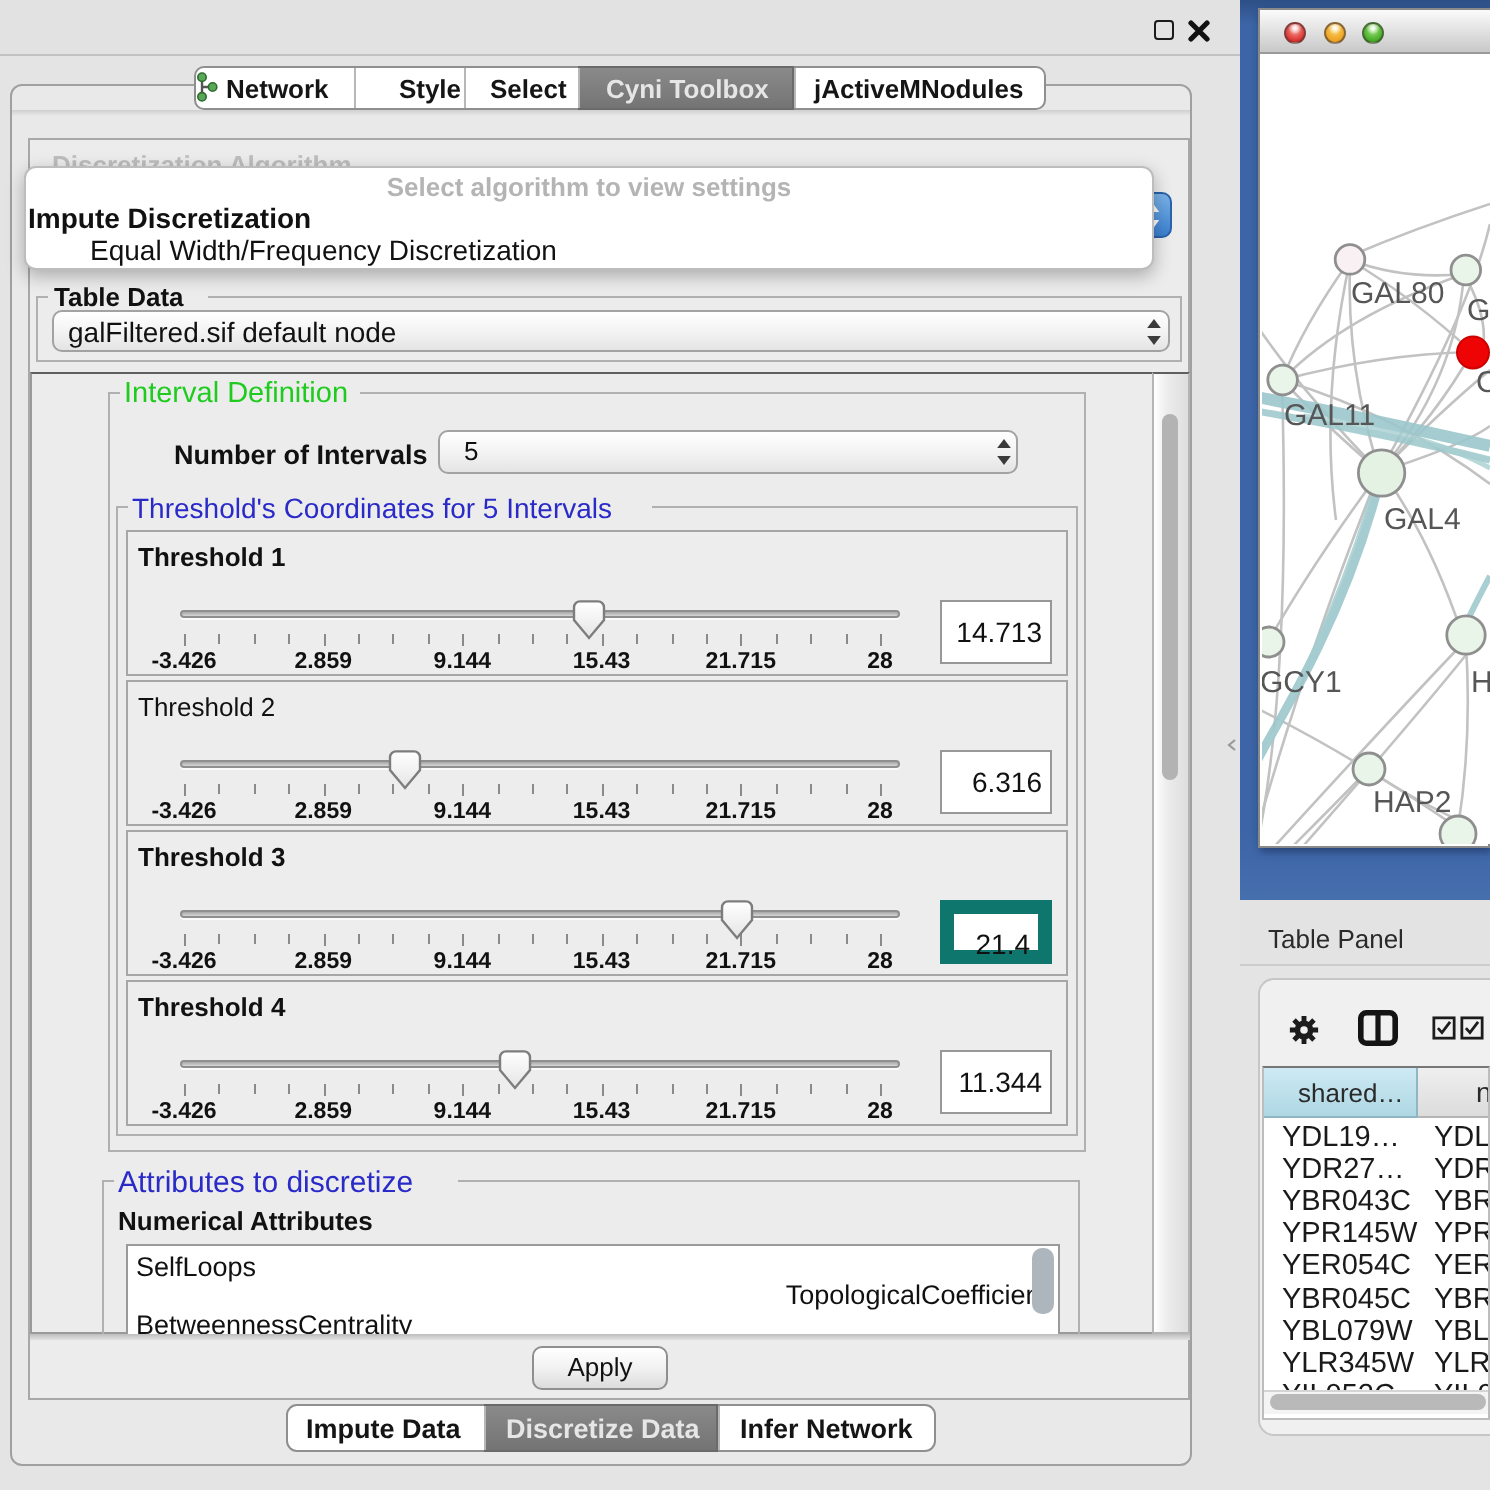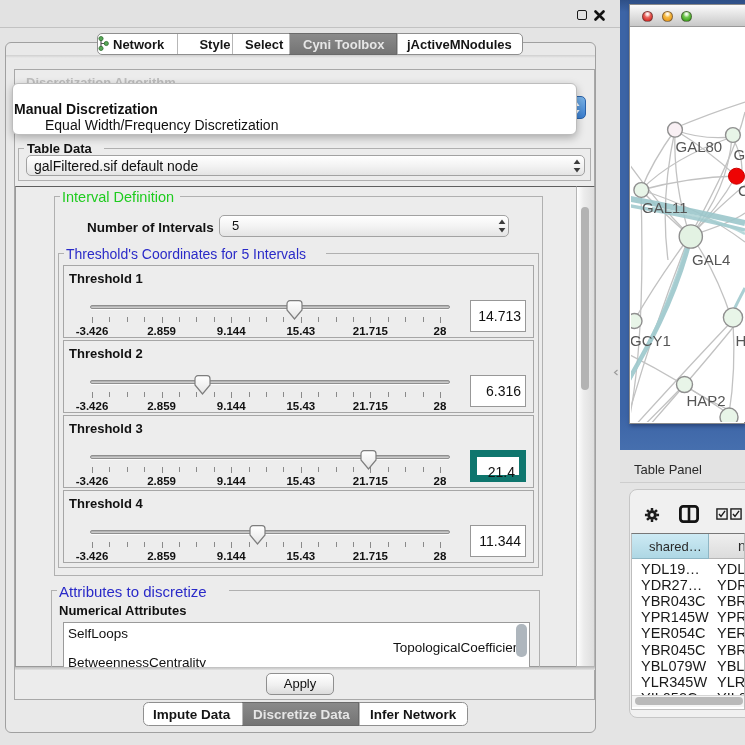--- a/index.html
+++ b/index.html
@@ -91,21 +91,21 @@
         <linearGradient id="th265" x1="0" y1="0" x2="0" y2="1">
           <stop offset="0" stop-color="#ffffff"></stop>
           <stop offset="0.5" stop-color="#f2f2f2"></stop>
           <stop offset="1" stop-color="#e4e4e4"></stop>
         </linearGradient>
       </defs>
       <path d="M 4 0.7 h 9 a 3 3 0 0 1 3 3 v 6.3 L 8.5 19 L 1 10 V 3.7 a 3 3 0 0 1 3 -3 z" fill="url(#th265)" stroke="#7d7d7d" stroke-width="1.2"></path>
     </svg>
     <div style="position:absolute;left:470px;top:300px;width:56px;height:32px;border:1px solid #989898;background:#fff;font-size:14px;color:#111;text-align:right;padding-right:4px;line-height:31px;">14.713</div>
 <div style="position:absolute;left:63px;top:340px;width:471px;height:73px;border:1px solid #a6a6a6;background:#ededed;"></div>
-    <div style="position:absolute;left:69px;top:346px;width:200px;height:16px;font-weight:bold;font-size:13px;color:#111;">Threshold 2</div>
+    <div style="position:absolute;left:69px;top:346px;width:200px;height:16px;font-weight:normal;font-size:13px;color:#111;">Threshold 2</div>
     <div style="position:absolute;left:90px;top:380px;width:360px;height:4px;border:1px solid #8f8f8f;border-radius:3px;background:linear-gradient(#a8a8a8,#d6d6d6);box-shadow:0 1px 0 #fbfbfb;"></div>
     <div style="position:absolute;left:92.0px;top:392px;width:1px;height:6px;background:#8a8a8a;"></div>
     <div style="position:absolute;left:109.4px;top:392px;width:1px;height:5px;background:#8a8a8a;"></div>
     <div style="position:absolute;left:126.8px;top:392px;width:1px;height:5px;background:#8a8a8a;"></div>
     <div style="position:absolute;left:144.2px;top:392px;width:1px;height:5px;background:#8a8a8a;"></div>
     <div style="position:absolute;left:161.6px;top:392px;width:1px;height:6px;background:#8a8a8a;"></div>
     <div style="position:absolute;left:179.0px;top:392px;width:1px;height:5px;background:#8a8a8a;"></div>
     <div style="position:absolute;left:196.4px;top:392px;width:1px;height:5px;background:#8a8a8a;"></div>
     <div style="position:absolute;left:213.8px;top:392px;width:1px;height:5px;background:#8a8a8a;"></div>
     <div style="position:absolute;left:231.2px;top:392px;width:1px;height:6px;background:#8a8a8a;"></div>
@@ -232,21 +232,22 @@
 <div style="position:absolute;left:15px;top:667px;width:580px;height:3px;background:linear-gradient(#bdbdbd,#e2e2e2);"></div>
 <div style="position:absolute;left:266px;top:673px;width:68px;height:22px;background:linear-gradient(#ffffff,#f0f0f0 55%,#dcdcdc);border:1px solid #8f8f8f;border-radius:5px;font-size:13px;color:#111;text-align:center;line-height:20px;">Apply</div>
 <div style="position:absolute;left:143px;top:702px;width:325px;height:24px;background:#ffffff;border:1px solid #8f8f8f;border-radius:5.5px;"></div>
 <div style="position:absolute;left:242px;top:702px;width:117px;height:24px;background:linear-gradient(#8a8a8a,#747474);border:1px solid #6a6a6a;"></div>
 <div style="position:absolute;left:242px;top:703px;width:1px;height:22px;background:#b7b7b7;"></div>
 <div style="position:absolute;left:359px;top:703px;width:1px;height:22px;background:#b7b7b7;"></div>
 <div style="position:absolute;left:153px;top:707px;width:85px;height:15px;font-weight:bold;font-size:13.5px;color:#151515;">Impute Data</div>
 <div style="position:absolute;left:253px;top:707px;width:100px;height:15px;font-weight:bold;font-size:13.5px;color:#e6e6e6;">Discretize Data</div>
 <div style="position:absolute;left:370px;top:707px;width:95px;height:15px;font-weight:bold;font-size:13.5px;color:#151515;">Infer Network</div>
 <div style="position:absolute;left:12px;top:83px;width:565px;height:52px;background:#ffffff;border:1px solid #bdbdbd;border-radius:6px;box-shadow:0 3px 9px rgba(0,0,0,0.28);"></div>
-<div style="position:absolute;left:14px;top:101px;width:400px;height:15px;font-weight:bold;font-size:14px;color:#111;">Manual Discretization</div>
+<div style="position:absolute;left:12px;top:86px;width:565px;height:13px;font-weight:bold;font-size:13px;color:#b4b4b4;text-align:center;">Select algorithm to view settings</div>
+<div style="position:absolute;left:14px;top:101px;width:400px;height:15px;font-weight:bold;font-size:14px;color:#111;">Impute Discretization</div>
 <div style="position:absolute;left:14px;top:117px;width:400px;height:15px;font-size:14px;color:#111;padding-left:31px;">Equal Width/Frequency Discretization</div>
 <svg style="position:absolute;left:613px;top:369px;width:6px;height:7px;" width="6" height="7" viewBox="0 0 6 7">
       <path d="M4.5 1 L1.5 3.5 L4.5 6" stroke="#9a9a9a" stroke-width="1.1" fill="none"></path>
     </svg>
 <div style="position:absolute;left:620px;top:0px;width:125px;height:450px;background:linear-gradient(#2e4f86,#3c64a6 12px,#3c64a6 92%,#466fae);"></div>
 <div style="position:absolute;left:629px;top:4px;width:116px;height:420px;background:#fff;border:1px solid #8a8a8a;box-shadow:1px 2px 4px rgba(0,0,30,0.35);"></div>
 <div style="position:absolute;left:630px;top:5px;width:115px;height:22px;background:linear-gradient(#fbfbfb,#c8c8c8);border-bottom:1px solid #9a9a9a;"></div>
 <div style="position:absolute;left:642.0px;top:11px;width:11px;height:11px;background:radial-gradient(circle at 50% 22%,rgba(255,255,255,0.9) 0 8%,rgba(255,255,255,0) 40%),radial-gradient(circle at 50% 35%,#f4978f,#d92c28 75%);border:1px solid rgba(70,60,60,0.6);border-radius:50%;"></div>
 <div style="position:absolute;left:661.5px;top:11px;width:11px;height:11px;background:radial-gradient(circle at 50% 22%,rgba(255,255,255,0.9) 0 8%,rgba(255,255,255,0) 40%),radial-gradient(circle at 50% 35%,#fcd060,#ec9f1f 75%);border:1px solid rgba(70,60,60,0.6);border-radius:50%;"></div>
 <div style="position:absolute;left:681.0px;top:11px;width:11px;height:11px;background:radial-gradient(circle at 50% 22%,rgba(255,255,255,0.9) 0 8%,rgba(255,255,255,0) 40%),radial-gradient(circle at 50% 35%,#9ce07a,#3fa81f 75%);border:1px solid rgba(70,60,60,0.6);border-radius:50%;"></div>

